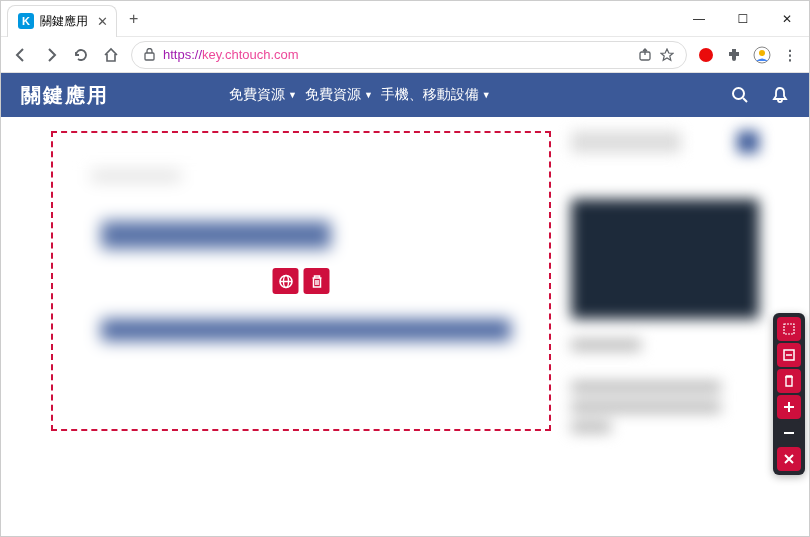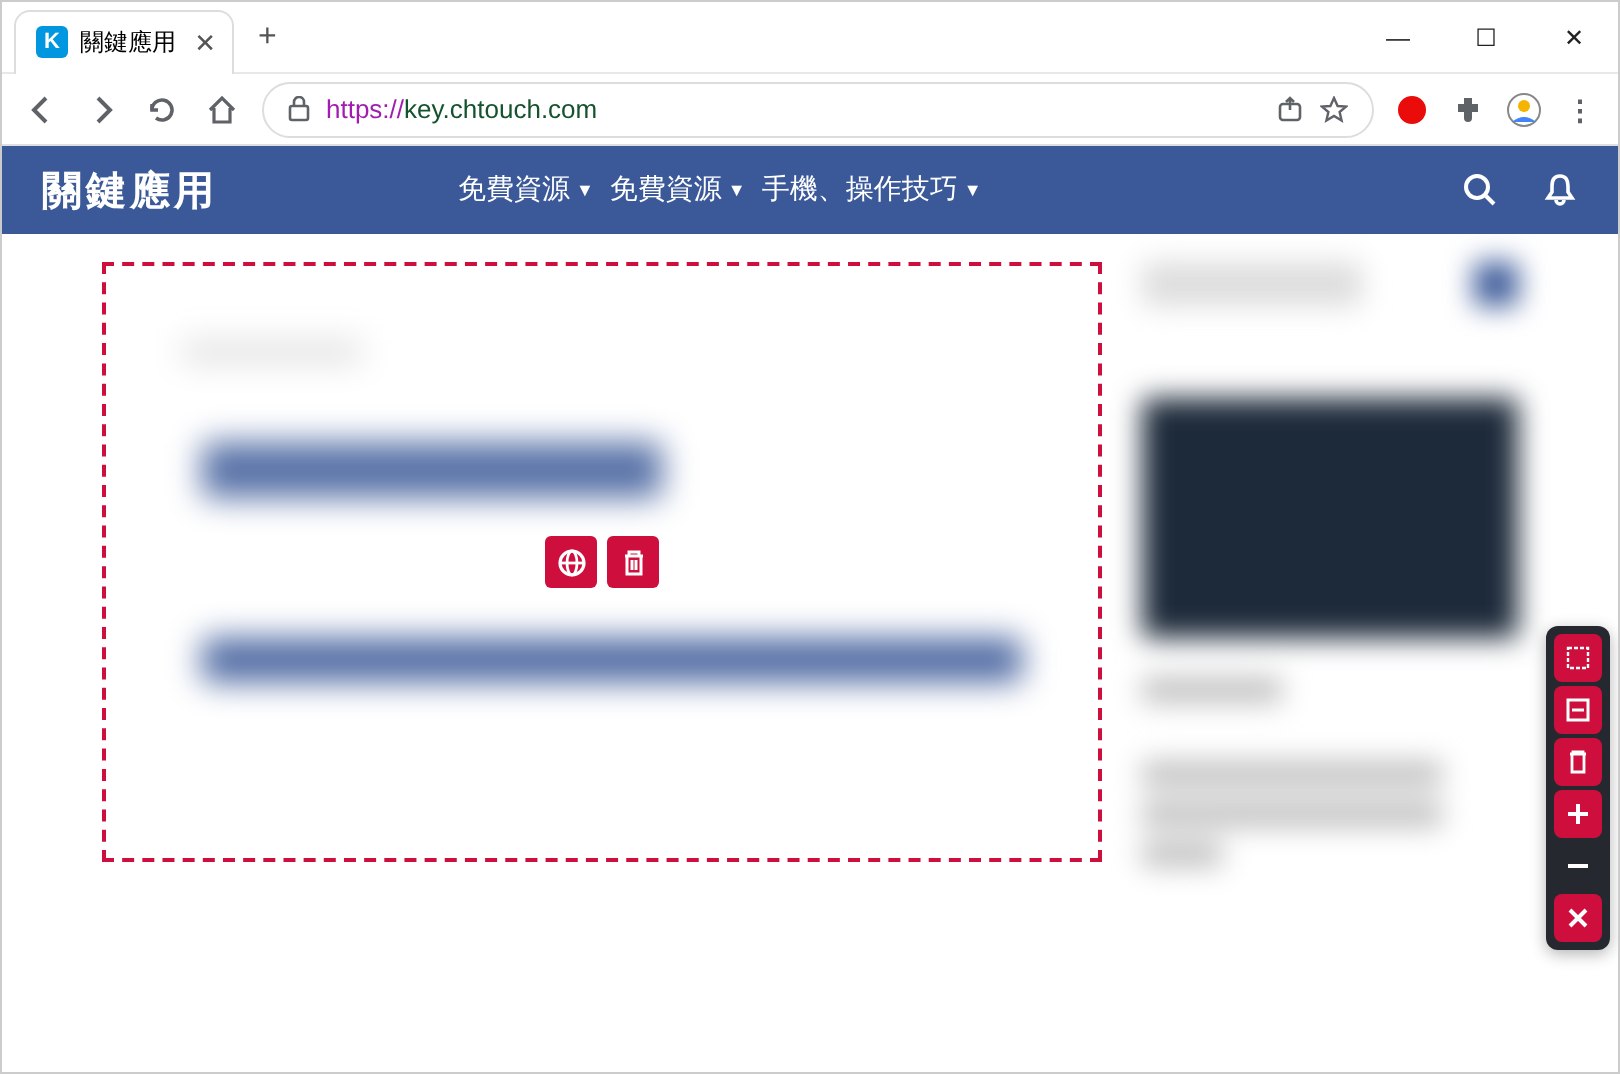--- a/index.html
+++ b/index.html
@@ -13,21 +13,21 @@
   .newtab { margin-left: 12px; font-size: 16px; color: #555; }
   .win-controls { margin-left: auto; display: flex; }
   .win-controls div { width: 44px; height: 30px; display: flex; align-items: center; justify-content: center; font-size: 12px; color: #222; }
   
   
   .addrbar { height: 36px; display: flex; align-items: center; padding: 0 10px; gap: 10px; border-bottom: 1px solid #e0e0e0; }
   .navbtn { width: 20px; height: 20px; display: flex; align-items: center; justify-content: center; color: #5f6368; }
   .urlbox { flex: 1; display: flex; align-items: center; height: 28px; border: 1px solid #ddd; border-radius: 14px; padding: 0 12px; font-size: 13px; gap: 8px; }
   .urlbox .lock { color: #5f6368; font-size: 11px; }
   .urlbox .proto { color: #a21caf; }
-  .urlbox .domain { color: #14532d; }
+  .urlbox .domain { color: #ec4899; }
   .ext-icons { display: flex; gap: 10px; align-items: center; }
   .ext-icons span { width: 18px; height: 18px; display: flex; align-items: center; justify-content: center; font-size: 14px; }
   .red-dot { width: 14px; height: 14px; border-radius: 50%; background: #EA0B0B; border: 2px solid #EA0B0B; }
   
   
   .sitenav { height: 44px; background: #3B5998; display: flex; align-items: center; padding: 0 20px; color: #fff; overflow: hidden; }
   .sitelogo { font-size: 20px; font-weight: bold; letter-spacing: 2px; }
   .navmenu { display: flex; margin-left: 120px; gap: 8px; font-size: 14px; }
   .navmenu > div { display: flex; align-items: center; gap: 3px; }
   .caret { font-size: 9px; }
@@ -146,21 +146,21 @@
   <div class="navmenu">
     <div>
         <span>免費資源</span>
         <span class="caret">▼</span>
       </div>
     <div>
         <span>免費資源</span>
         <span class="caret">▼</span>
       </div>
     <div>
-        <span>手機、操作技巧</span>
+        <span>手機、移動設備</span>
         <span class="caret">▼</span>
       </div>
   </div>
   <div class="navright">
     <span>
       <svg width="18" height="18" viewBox="0 0 18 18">
           <circle cx="7.5" cy="7.5" r="5.5" fill="none" stroke="#fff" stroke-width="2"></circle>
           <line x1="12" y1="12" x2="16" y2="16" stroke="#fff" stroke-width="2"></line>
         </svg>
     </span>

